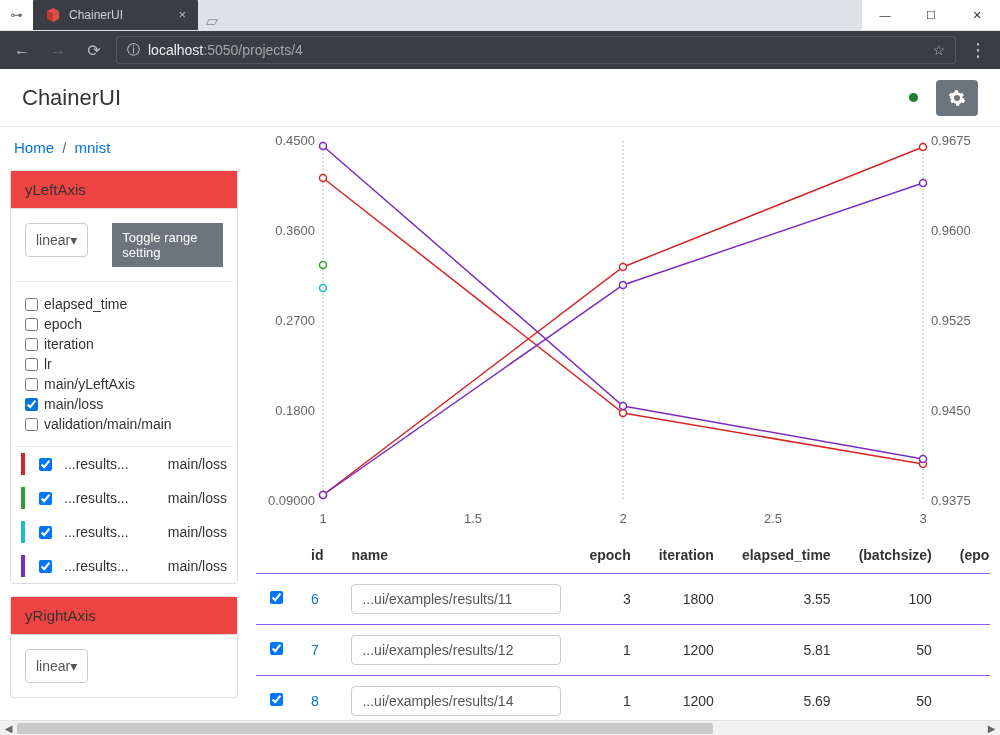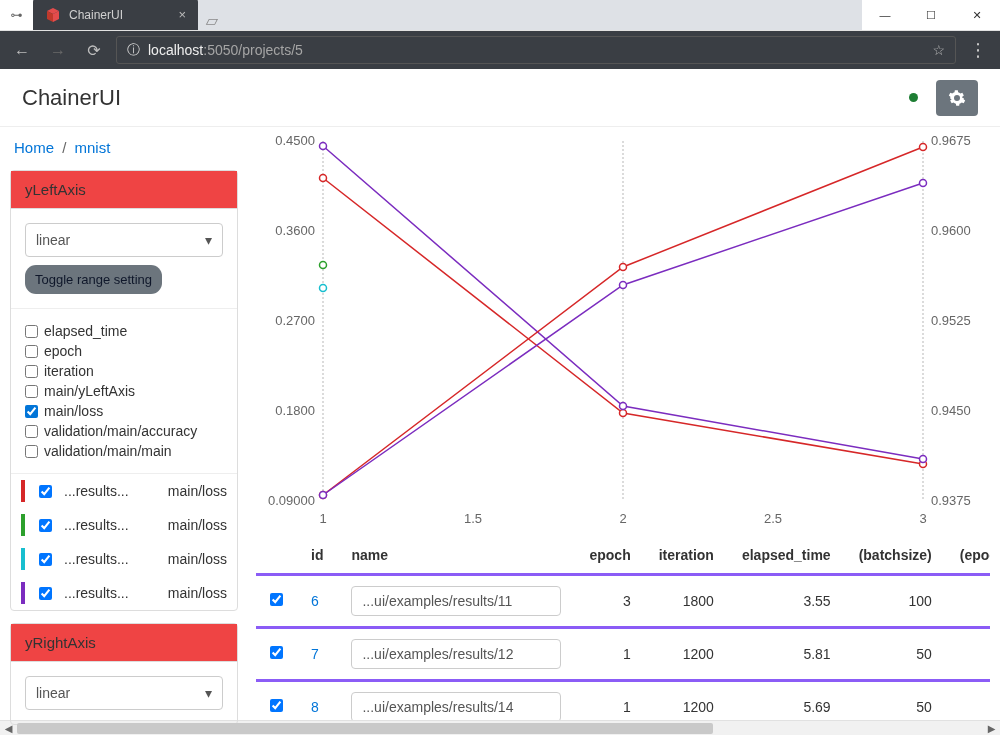--- a/index.html
+++ b/index.html
@@ -31,40 +31,40 @@
   .status-dot { width:9px; height:9px; border-radius:50%; background:#1e7e34; margin-right:18px; }
   .gear-btn { width:42px; height:36px; background:#6c757d; border-radius:4px; display:flex; align-items:center; justify-content:center; color:#fff; }
 
   
   .content { display:flex; height: calc(735px - 31px - 38px - 58px - 15px); padding: 4px 10px 0 10px; gap: 18px; }
   .sidebar { width: 228px; display:flex; flex-direction:column; gap:12px; }
   .breadcrumb { font-size:15px; color:#0275d8; padding: 8px 4px 2px; }
   .breadcrumb .sep { color:#666; margin:0 4px; }
   .panel { border:1px solid #ddd; border-radius:4px; }
   .panel-head { padding:10px 14px; font-size:15px; color:#333; border-bottom:1px solid #ddd; background:#ef4444; }
-  .panel-body { padding:14px; display:flex; flex-direction:column; gap:8px; }
+  .panel-body { padding:14px; display:flex; flex-direction:row; gap:24px; }
   .select { border:1px solid #ccc; border-radius:4px; height:34px; padding:0 10px; font-size:14px; color:#555; display:flex; align-items:center; justify-content:space-between; background:#fff; }
-  .btn-secondary { background:#6c757d; color:#0f172a; border-radius:11px; padding:7px 10px; font-size:13px; align-self:flex-start; }
+  .btn-secondary { background:#6c757d; color:#ffffff; border-radius:0; padding:7px 10px; font-size:13px; align-self:flex-start; }
   .checklist { display:flex; flex-direction:column; gap:4px; font-size:14px; color:#333; }
   .checklist label { display:flex; align-items:center; gap:6px; }
   .checklist input { accent-color:#0275d8; }
   .series-list { display:flex; flex-direction:column; border-top:1px solid #eee; }
   .series-row { display:flex; align-items:center; gap:12px; padding:6px 10px; font-size:14px; }
   .series-row .stripe { width:4px; height:22px; margin-right:2px; }
   .series-row .name { flex:1; color:#333; }
   .series-row .key { color:#333; }
 
   .main { flex:1; display:flex; flex-direction:column; overflow:hidden; }
   .chart-zone { height: 400px; position:relative; }
   .chart-zone svg { width:100%; height:100%; }
   .ytick, .xtick { font-size:13px; fill:#666; }
 
   .table-wrap { overflow:auto; margin-top:6px; }
   table { border-collapse:collapse; font-size:14px; color:#333; width:100%; }
-  th, td { padding:10px 14px; text-align:left; border-bottom:3px solid #8b5cf6; white-space:nowrap; }
+  th, td { padding:10px 14px; text-align:left; border-bottom:1px solid #8b5cf6; white-space:nowrap; }
   th { font-weight:600; }
   td.r, th.r { text-align:right; }
   .name-input { border:1px solid #ccc; border-radius:4px; padding:6px 10px; width:210px; color:#555; font-size:14px; }
   .id-link { color:#0275d8; }
 
   .bottom-scroll { height:15px; background:#f1f1f1; display:flex; align-items:center; border-top:1px solid #e1e1e1;}
   .bottom-scroll .arrow { width:17px; text-align:center; color:#666; font-size:10px;}
   .bottom-scroll .track { flex:1; position:relative; height:100%; }
   .bottom-scroll .thumb { position:absolute; left:0; top:2px; height:11px; width:72%; background:#c9c9c9; border-radius:2px; }
 </style>
@@ -93,21 +93,21 @@
   </div>
 </div>
 
 <div class="url-bar">
   <div class="nav-icon">←</div>
   <div class="nav-icon disabled">→</div>
   <div class="nav-icon">⟳</div>
   <div class="url-field">
     <span style="font-size:13px;">ⓘ</span>
     <span>
-      <span class="url-host">localhost</span><span class="url-path">:5050/projects/5</span>
+      <span class="url-host">localhost</span><span class="url-path">:5050/projects/4</span>
     </span>
     <span style="flex:1"></span>
     <span style="color:#bbb;">☆</span>
   </div>
   <div class="menu-dots">⋮</div>
 </div>
 
 <div class="app-header">
   <div class="app-title">ChainerUI</div>
   <div class="status-dot"></div>
@@ -145,29 +145,29 @@
             <label>
               <input type="checkbox" style="">
               <span>epoch</span>
             </label>
             <label>
               <input type="checkbox" style="">
               <span>iteration</span>
             </label>
             <label>
               <input type="checkbox" style="">
+              <span>lr</span>
+            </label>
+            <label>
+              <input type="checkbox" style="">
               <span>main/yLeftAxis</span>
             </label>
             <label>
               <input type="checkbox" checked="" style="">
               <span>main/loss</span>
-            </label>
-            <label>
-              <input type="checkbox" style="">
-              <span>validation/main/accuracy</span>
             </label>
             <label>
               <input type="checkbox" style="">
               <span>validation/main/main</span>
             </label>
           </div>
       </div>
       <div class="series-list" id="series-list">
           <div class="series-row">
             <span class="stripe" style="background:#d62728"></span>

